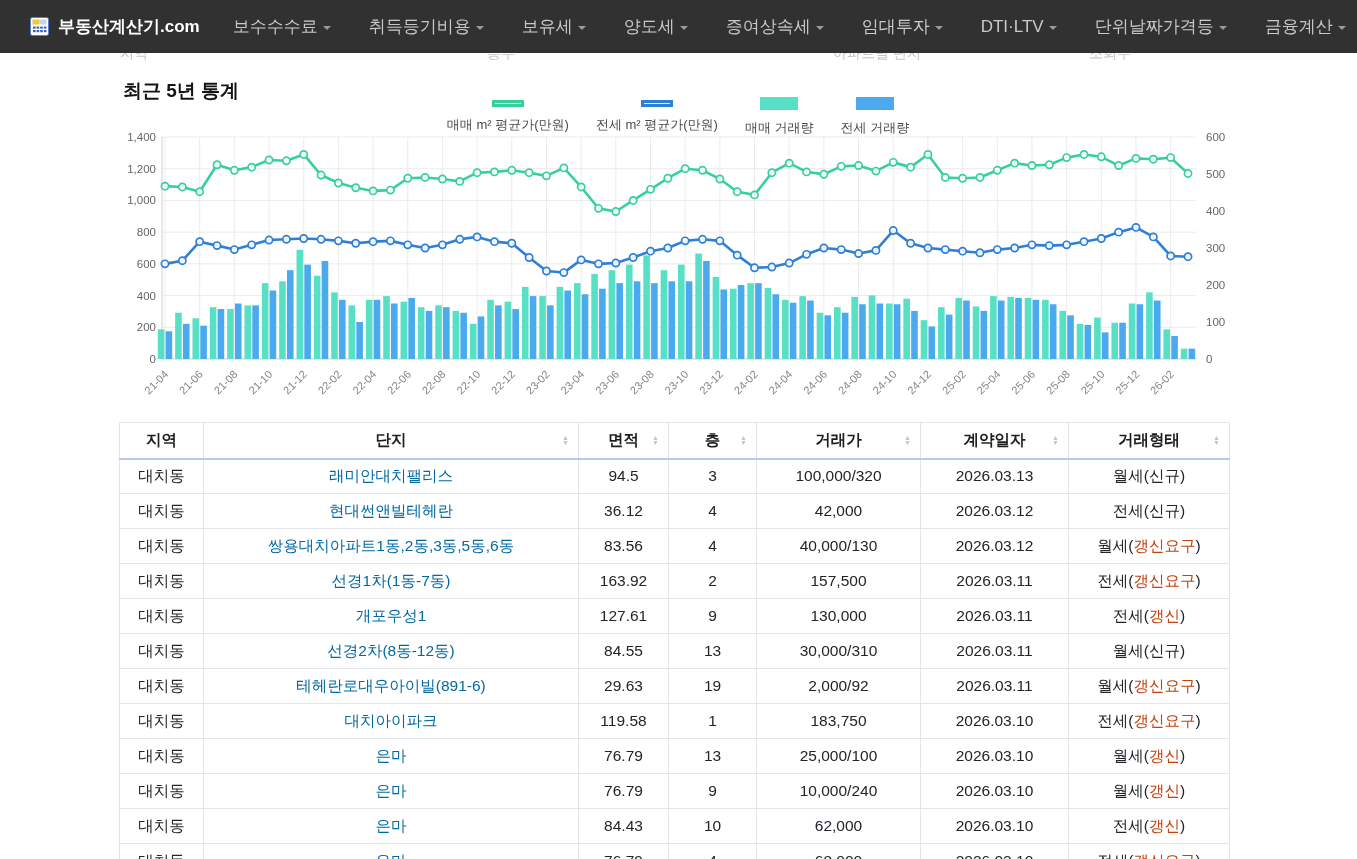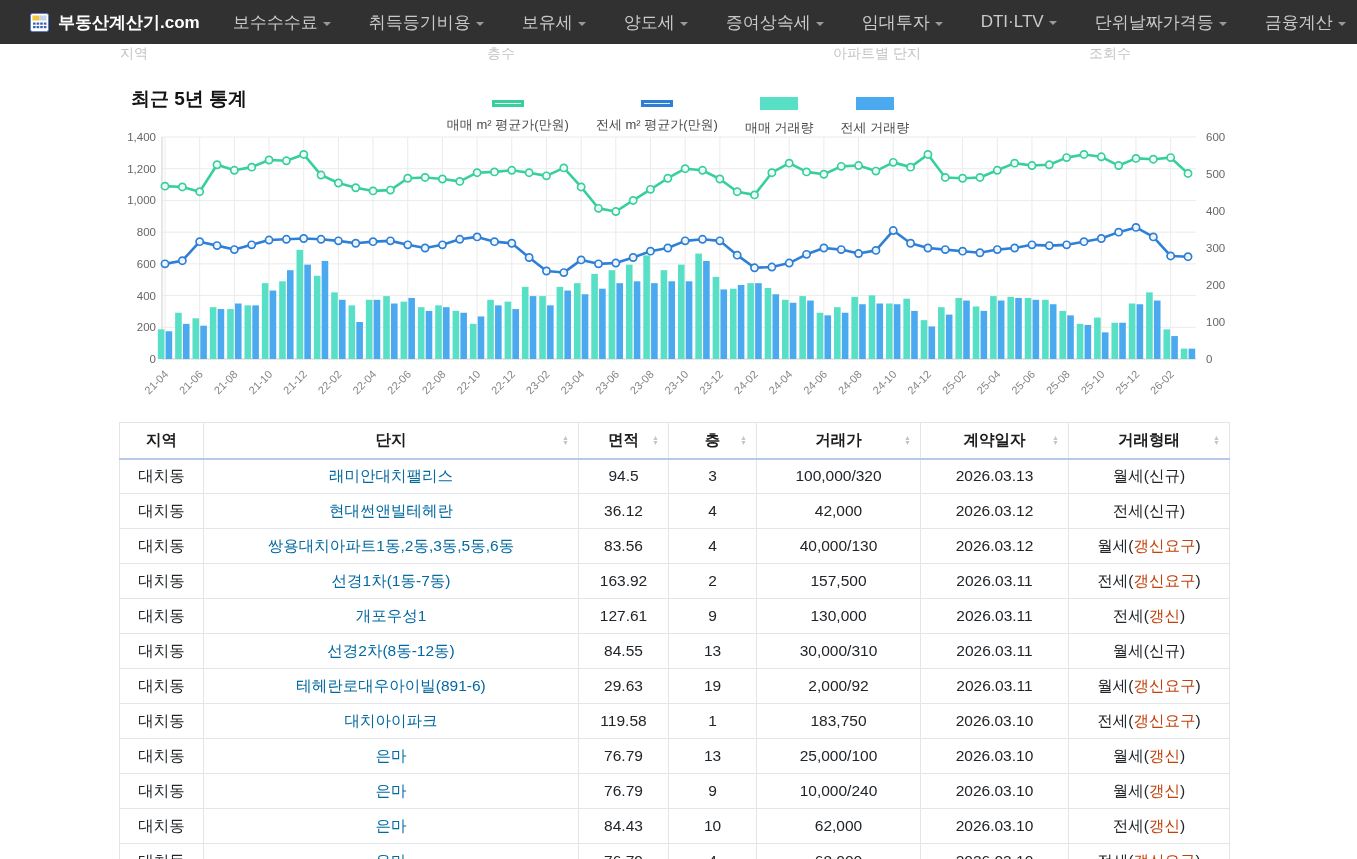--- a/index.html
+++ b/index.html
@@ -3,37 +3,37 @@
 <meta charset="utf-8">
 <style>
   * { box-sizing: border-box; }
   html,body { margin:0; padding:0; }
   body {
     width:1357px; height:859px; overflow:hidden; position:relative;
     background:#fff; font-family:"Liberation Sans","DejaVu Sans",sans-serif;
   }
   
   .topnav {
-    position:absolute; top:0; left:0; width:1357px; height:44px;
+    position:absolute; top:0; left:0; width:1357px; height:53px;
     background:#313131; display:flex; align-items:center;
     padding:0 26px 0 30px; z-index:5;
   }
   .brand { display:flex; align-items:center; gap:9px; color:#fff;
     font-weight:bold; font-size:17px; margin-right:14px; cursor:pointer; white-space:nowrap; }
   .nav-items { display:flex; list-style:none; margin:0; padding:0; flex:1; align-items:center; }
   .nav-item { color:#c9c9c9; font-size:17px; padding:0 19px; cursor:pointer; white-space:nowrap; }
   .nav-item.active { color:#ffffff; font-weight:bold; font-size:14px; }
   .caret { display:inline-block; margin-left:5px; width:0; height:0;
     border-left:4px solid transparent; border-right:4px solid transparent;
     border-top:4px solid #9a9a9a; vertical-align:2px; }
   
   .fragments { position:absolute; top:45px; left:0; width:1357px; height:22px; z-index:1; }
   .fragments span { position:absolute; color:#c4c4c4; font-size:14px; white-space:nowrap; }
   
-  .page-title { position:absolute; left:119px; top:74px; margin:12px;
+  .page-title { position:absolute; left:119px; top:74px; margin:4px;
     font-size:19px; font-weight:700; color:#141414; }
   
   .chart-wrap { position:absolute; left:119px; top:106px; width:1118px; }
   .legend { display:flex; justify-content:center; align-items:center; gap:27px; height:21px; }
   .legend-item { display:flex; align-items:center; gap:9px; font-size:13px; color:#4a4a4a; cursor:pointer;flex-direction:column; }
   .sw-outline { width:32px; height:7px; background:#ededed; border:3px solid #000; }
   .sw-solid { width:38px; height:13px; }
   #chart-svg { display:block; margin-top:0; }
   
   .tx-table { position:absolute; left:119px; top:422px; width:1110px;

